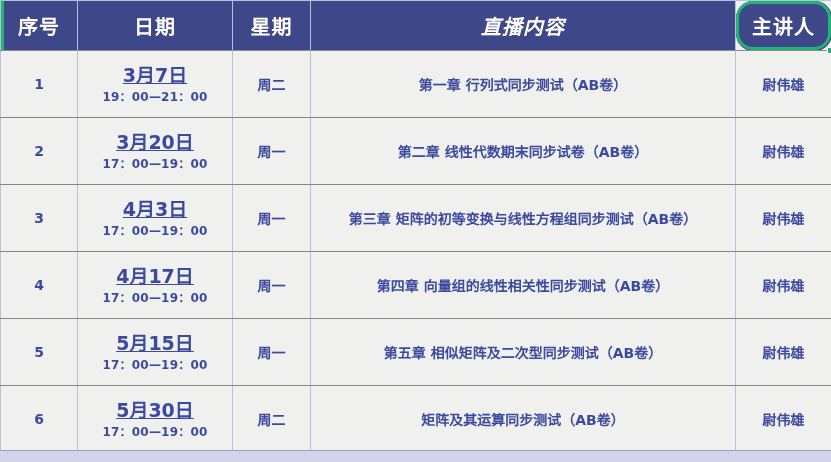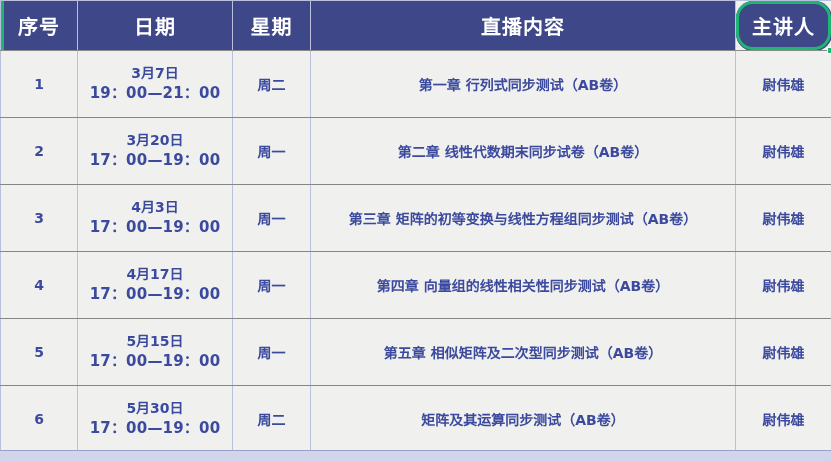--- a/index.html
+++ b/index.html
@@ -90,25 +90,25 @@
   }
   td.c-index   { width: 77px;  font-size: 15px; }
   td.c-date    { width: 155px; }
   td.c-weekday { width: 78px;  font-size: 15px; }
   td.c-content { width: 425px; font-size: 15px; }
   td.c-speaker { width: 96px;  font-size: 15px; border-right: none; }
 
   th.h-index   { width: 77px; }
   th.h-date    { width: 155px; }
   th.h-weekday { width: 78px; }
-  th.h-content { width: 425px; }
+  th.h-content { width: 425px; font-style: italic; }
   th.h-speaker { width: 96px; }
 
-  .date-line  { display: block; line-height: 1.45; font-size: 14px; }
-  .time-line  { display: block; line-height: 1.45; font-size: 15px; letter-spacing: 0.2px; }
+  .date-line  { display: block; line-height: 1.45; font-size: 19px; text-decoration: underline; }
+  .time-line  { display: block; line-height: 1.45; font-size: 12px; letter-spacing: 0.2px; }
 
   
   .bottom-strip {
     position: absolute;
     left: 0;
     bottom: 0;
     width: 831px;
     height: 12px;
     background: #d2d5e9;
     border-top: 1px solid #9aa0c4;

